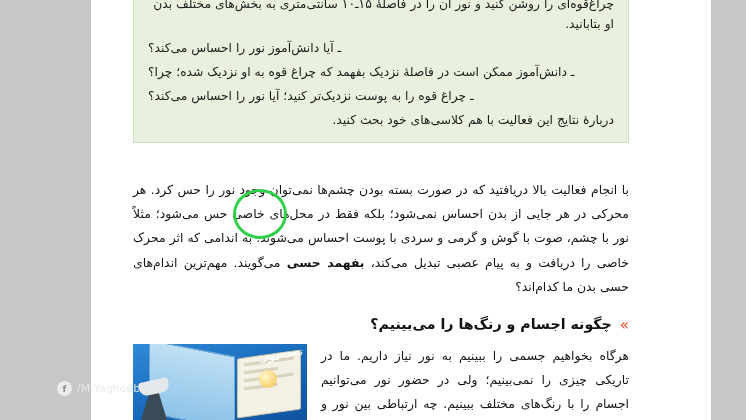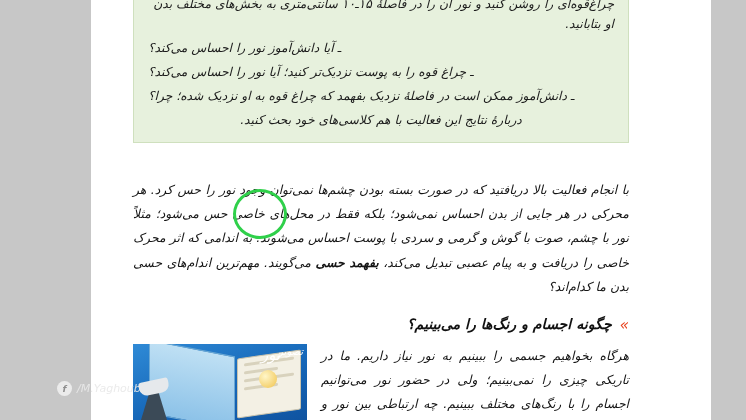--- a/index.html
+++ b/index.html
@@ -8,21 +8,20 @@
     width: 746px; height: 420px;
     background: #c7c7c7;
     font-family: "DejaVu Sans", sans-serif;
     overflow: hidden;
   }
   #page {
     position: absolute;
     left: 0; top: 0;
     width: 636px; height: 420px;
     background: #c7c7c7;
-    font-style: italic;
   }
   .paper {
     position: absolute;
     left: 91px; top: 0;
     width: 620px; height: 420px;
     background: #ffffff;
   }
   
   .activity-box {
     position: absolute;
@@ -38,21 +37,20 @@
     margin: 0 0 4px 0;
     font-size: 12.3px;
     line-height: 1.62;
     color: #1b1b1b;
     font-family: "DejaVu Sans", sans-serif;
   }
   .activity-box p.q {
     text-align: left;
   }
   .activity-box p.last {
-    text-align: center;
     margin-bottom: 0;
   }
 
   
   .body-para {
     position: absolute;
     left: 133px; top: 178px;
     width: 496px;
     direction: rtl;
     text-align: justify;
@@ -219,22 +217,22 @@
   <div class="left-gutter"></div>
   <div class="right-gutter"></div>
 
   <div class="paper">
     
   </div>
 
   <div class="activity-box">
     <p>چراغ‌قوه‌ای را روشن کنید و نور آن را در فاصلهٔ ۱۵ـ۱۰ سانتی‌متری به بخش‌های مختلف بدن او بتابانید.</p>
     <p class="q">ـ آیا دانش‌آموز نور را احساس می‌کند؟</p>
+    <p class="q">ـ دانش‌آموز ممکن است در فاصلهٔ نزدیک بفهمد که چراغ قوه به او نزدیک شده؛ چرا؟</p>
     <p class="q">ـ چراغ قوه را به پوست نزدیک‌تر کنید؛ آیا نور را احساس می‌کند؟</p>
-    <p class="q">ـ دانش‌آموز ممکن است در فاصلهٔ نزدیک بفهمد که چراغ قوه به او نزدیک شده؛ چرا؟</p>
     <p class="last">دربارهٔ نتایج این فعالیت با هم کلاسی‌های خود بحث کنید.</p>
   </div>
 
   <div class="body-para">
     <span>با انجام فعالیت بالا دریافتید که در صورت بسته بودن چشم‌ها نمی‌توان وجود نور را حس کرد. هر محرکی در هر جایی از بدن احساس نمی‌شود؛ بلکه فقط در محل‌های خاصی حس می‌شود؛ مثلاً نور با چشم، صوت با گوش و گرمی و سردی با پوست احساس می‌شوند. به اندامی که اثر محرک خاصی را دریافت و به پیام عصبی تبدیل می‌کند، </span><b>بفهمد حسی</b><span> می‌گویند. مهم‌ترین اندام‌های حسی بدن ما کدام‌اند؟</span>
   </div>
 
   <div class="heading-row">
     <span class="heading-arrow">»</span>
     <span class="heading-text">چگونه اجسام و رنگ‌ها را می‌بینیم؟</span>

